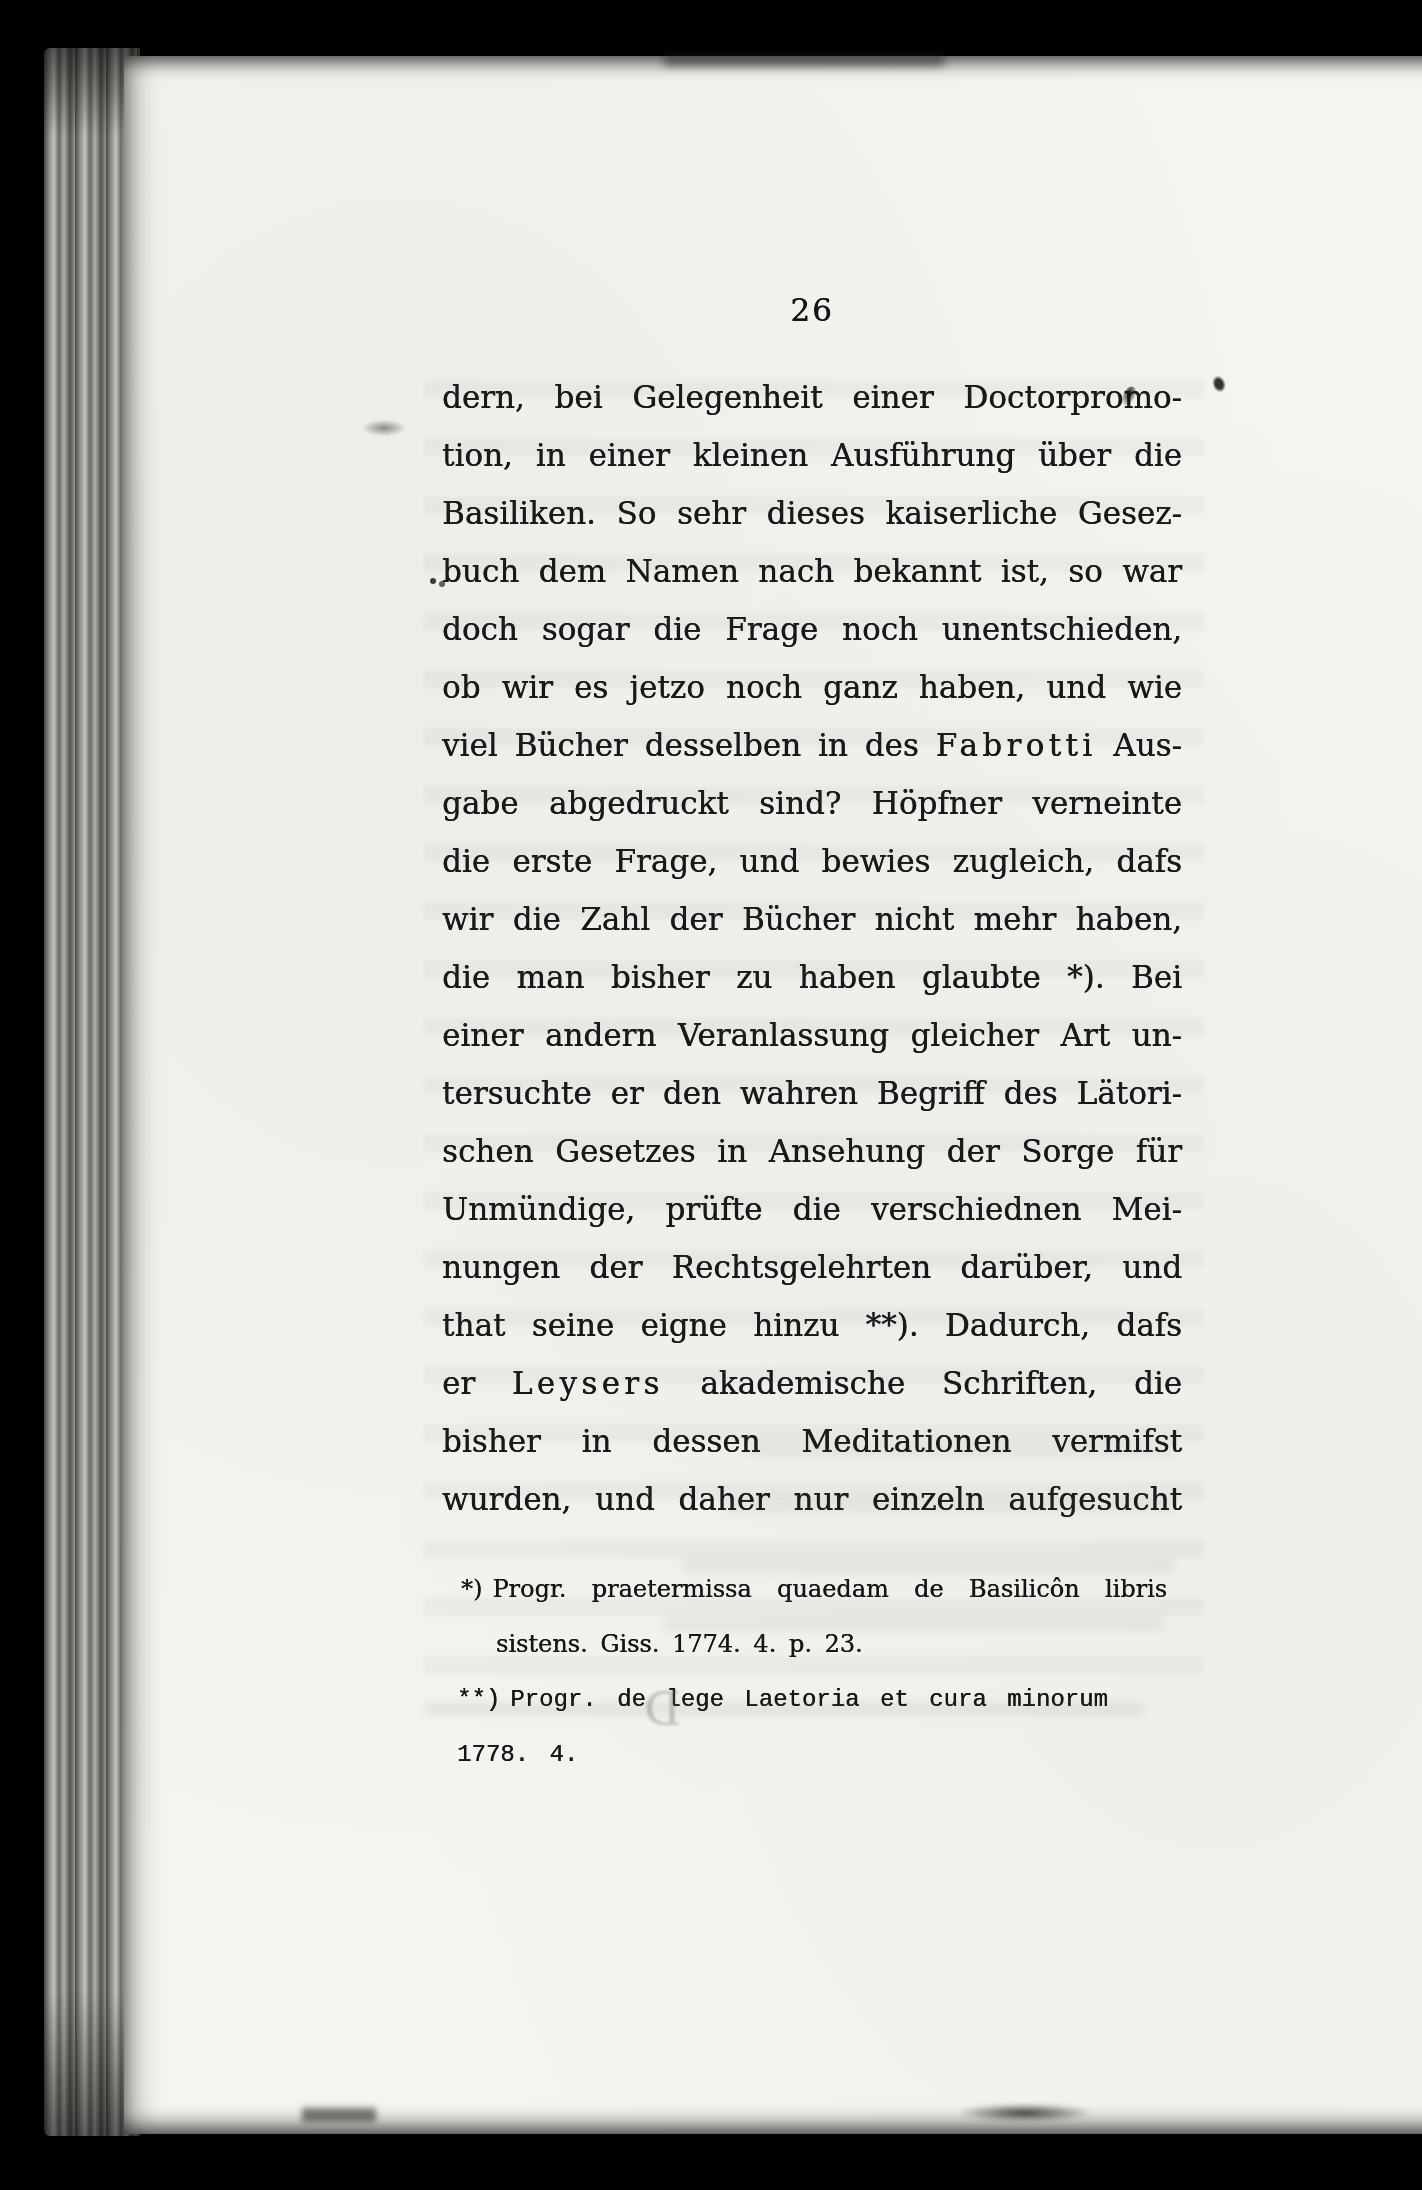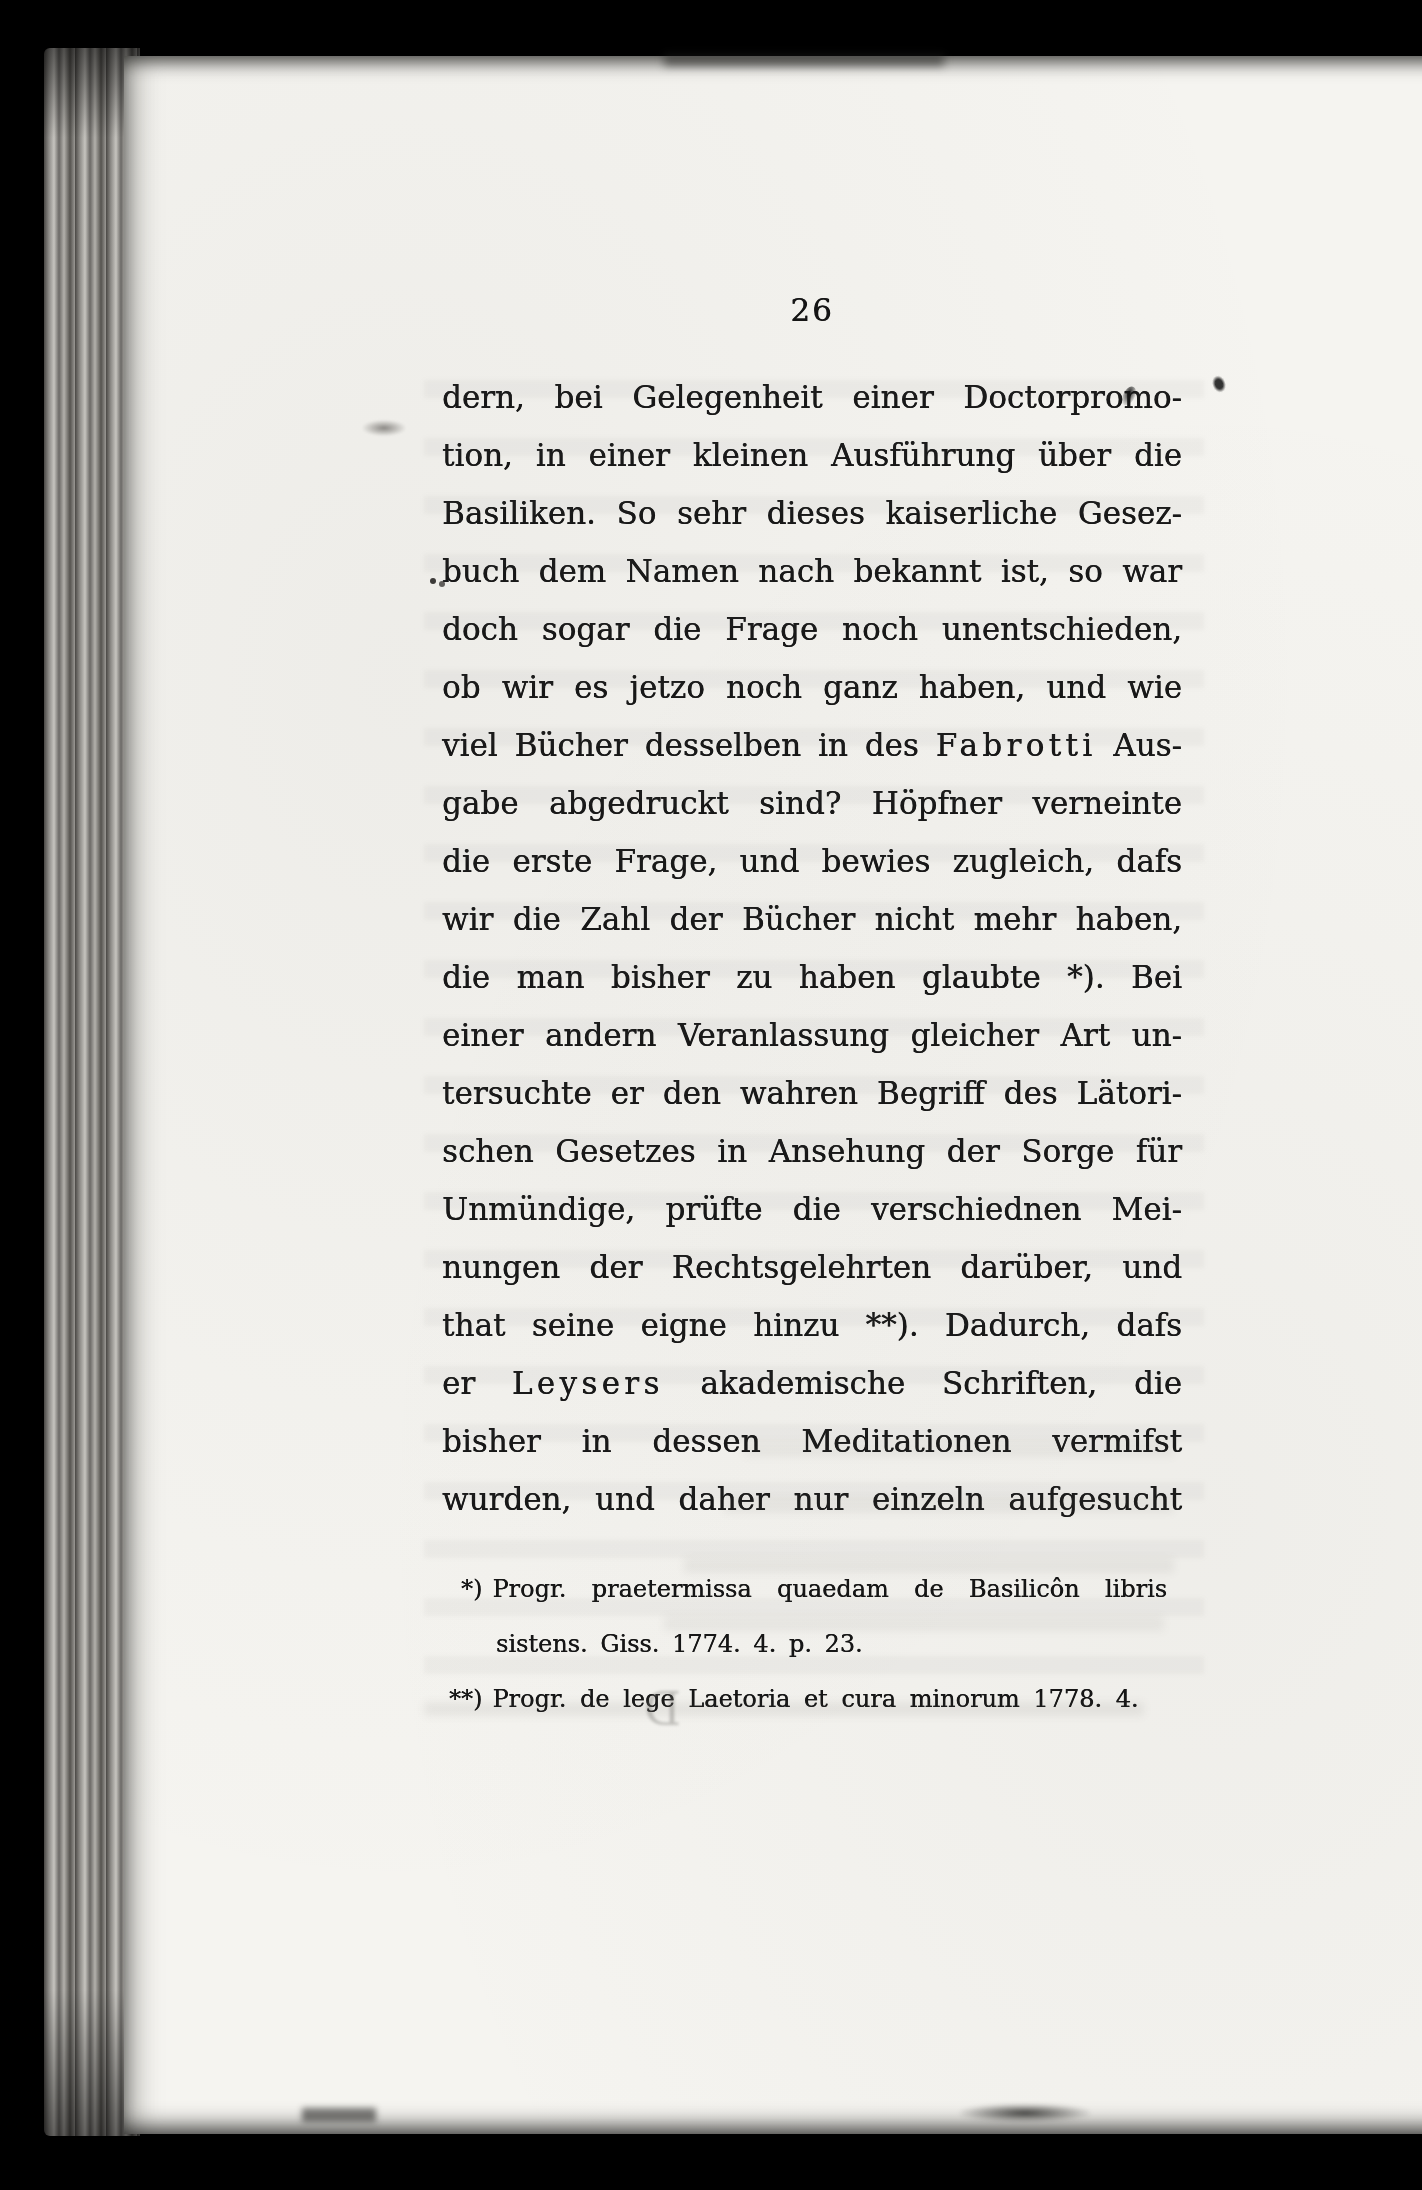--- a/index.html
+++ b/index.html
@@ -54,21 +54,21 @@
     color:#181818;
     text-align:justify; text-align-last:justify;
     text-shadow:0.35px 0 0 currentColor;
   }
   .sperr { letter-spacing:0.14em; }
 
   .footnotes { position:absolute; left:325px; top:1506px; width:742px; color:#161616; }
   .fn-line { font-size:24px; line-height:55px; text-shadow:0.35px 0 0 currentColor; }
   .fn-1 { margin-left:12px; width:706px; text-align:justify; text-align-last:justify; }
   .fn-2 { margin-left:47px; word-spacing:5px; }
-  .fn-3 { margin-left:0;  word-spacing:6px; }
+  .fn-3 { margin-left:8px;  word-spacing:6px;font-family:Liberation Mono, monospace; }
   .fn-marker { padding-right:10px; }
 
   
   .ghost-d {
     position:absolute; left:520px; top:1626px;
     font-size:46px; color:#6f6e6a; opacity:.38;
     transform:scaleX(-1);
     filter:blur(1.6px);
   }
 

